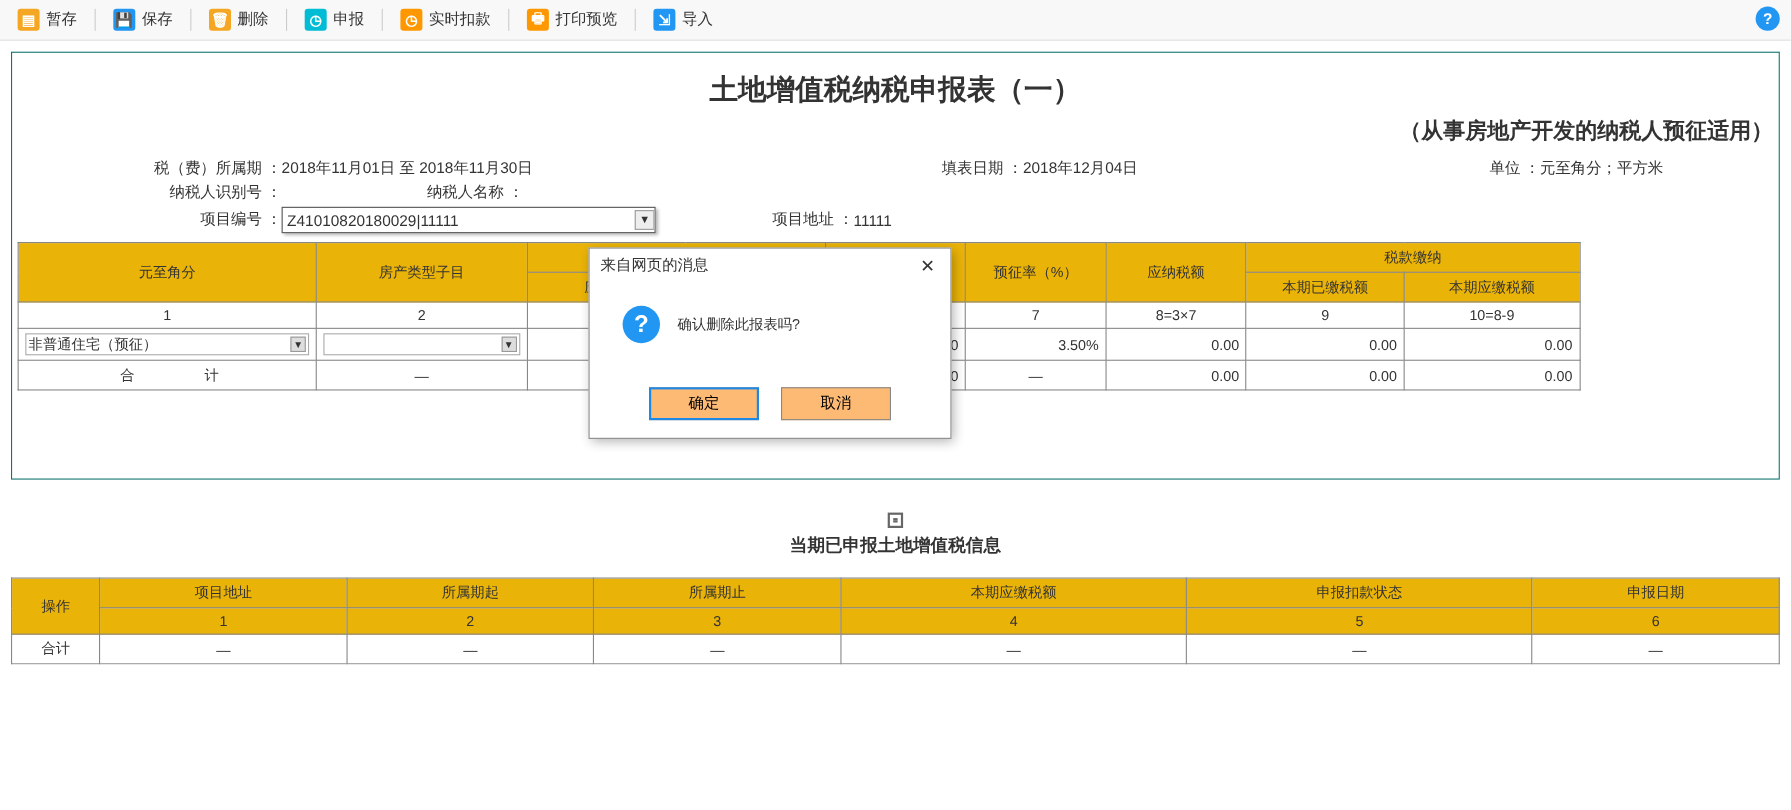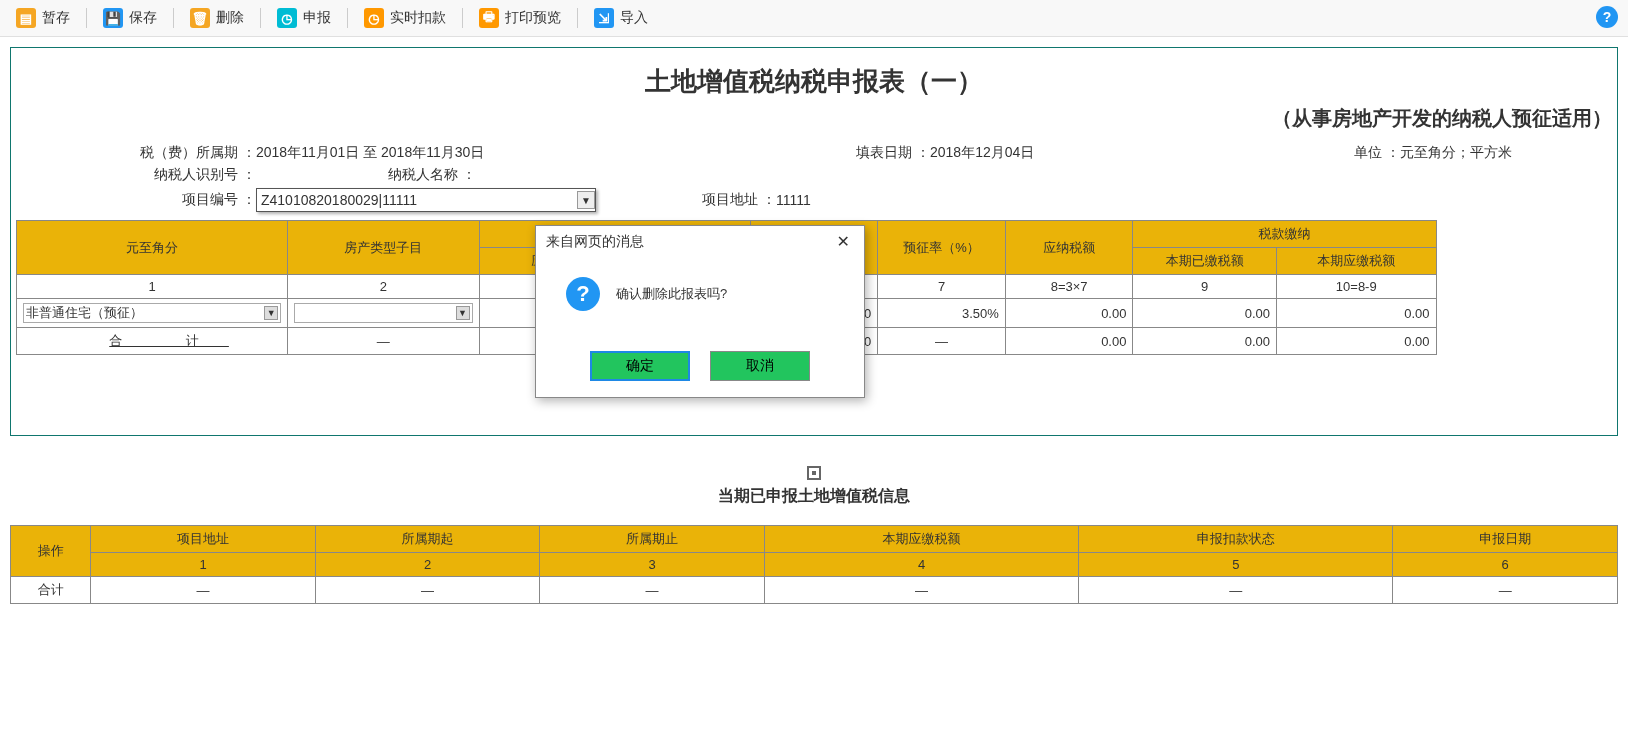--- a/index.html
+++ b/index.html
@@ -28,37 +28,37 @@
   .combo-arrow { width:18px; height:18px; background:#eee; border:1px solid #999; display:flex; align-items:center; justify-content:center; font-size:10px;}
   
   
   table { border-collapse: collapse; width: 100%; }
   th, td { border: 1px solid #888; padding: 4px 6px; text-align: center; font-weight: normal; font-size: 13px;}
   th { background: #eab308; }
   .num { text-align: right; }
   .left { text-align: left; }
   .row-select { display:flex; align-items:center; justify-content:space-between; background:#fff; border:1px solid #aaa; height:20px; padding:0 2px;}
   .mini-arrow { width:14px; height:14px; background:#ddd; border:1px solid #999; display:flex; align-items:center; justify-content:center; font-size:9px;}
-  .hj { letter-spacing: 30px; padding-left:40px;text-decoration:underline;}
+  .hj { letter-spacing: 30px; padding-left:40px;}
   
   .section-hdr { margin-top: 30px; font-size: 16px; font-weight: bold; display:flex; align-items:center; gap:6px;flex-direction:column;}
   .section-ico { width: 14px; height: 14px; border:2px solid #666; position:relative;}
   .section-ico::before{content:""; position:absolute; left:3px; top:3px; right:3px; height:2px; background:#666;}
   .section-ico::after{content:""; position:absolute; left:3px; bottom:3px; right:3px; height:2px; background:#666;}
   
   .table2 { margin-top: 18px; }
   
   
   .dialog { position: fixed; left: 535px; top: 225px; width: 330px; background: #fff; border: 1px solid #888; box-shadow: 2px 3px 10px rgba(0,0,0,0.3); z-index: 100;}
-  .dlg-title { display:flex; justify-content:space-between; align-items:center; padding: 6px 10px; font-size:14px;}
+  .dlg-title { display:flex; justify-content:space-between; padding: 6px 10px; font-size:14px;}
   .dlg-close { font-size: 16px; cursor:pointer; padding:0 4px; font-family: Arial;}
   .dlg-body { display:flex; align-items:center; gap:16px; padding: 20px 20px 30px 30px;}
   .dlg-q { width: 34px; height:34px; border-radius:50%; background:#2196f3; color:#fff; display:flex; align-items:center; justify-content:center; font-size:22px; font-weight:bold;}
   .dlg-btns { display:flex; justify-content:center; gap:20px; padding: 10px 0 16px 0;}
-  .btn { width: 100px; height: 30px; border:1px solid #888; background:#22c55e; cursor:pointer; font-size:14px;}
+  .btn { width: 100px; height: 30px; border:1px solid #888; background:#fdba74; cursor:pointer; font-size:14px;}
   .btn.primary { border:2px solid #1e88e5; }
   
 </style>
 </head>
 <body>
 
 <div class="toolbar">
   <div class="tbtn">
       <span class="ico ico-orange">▤</span>
       <span>暂存</span>

